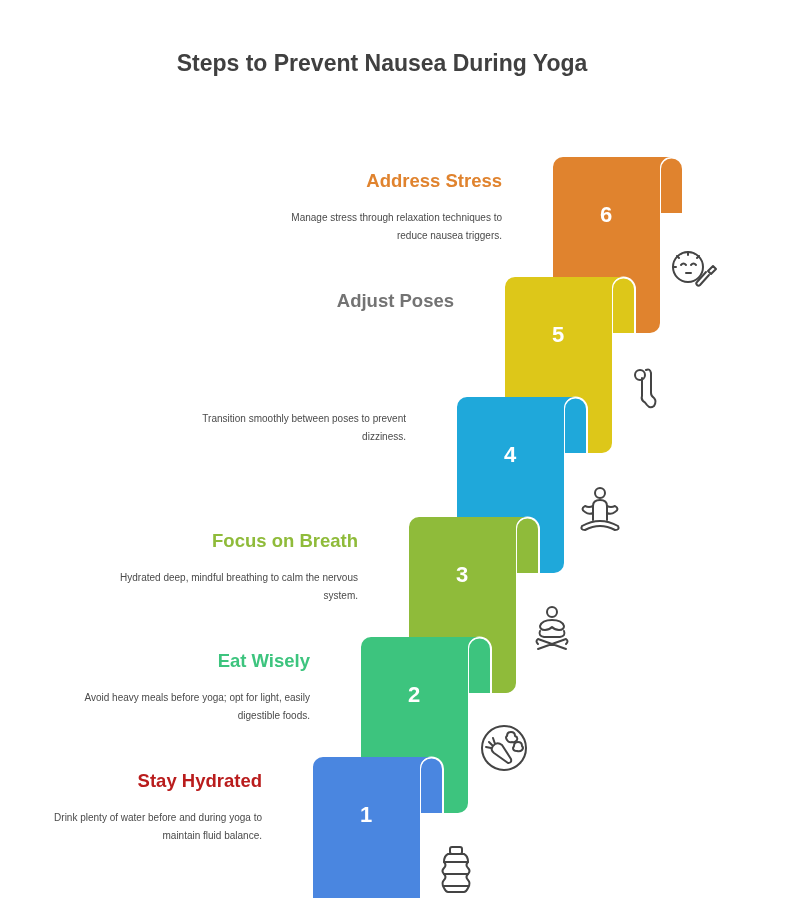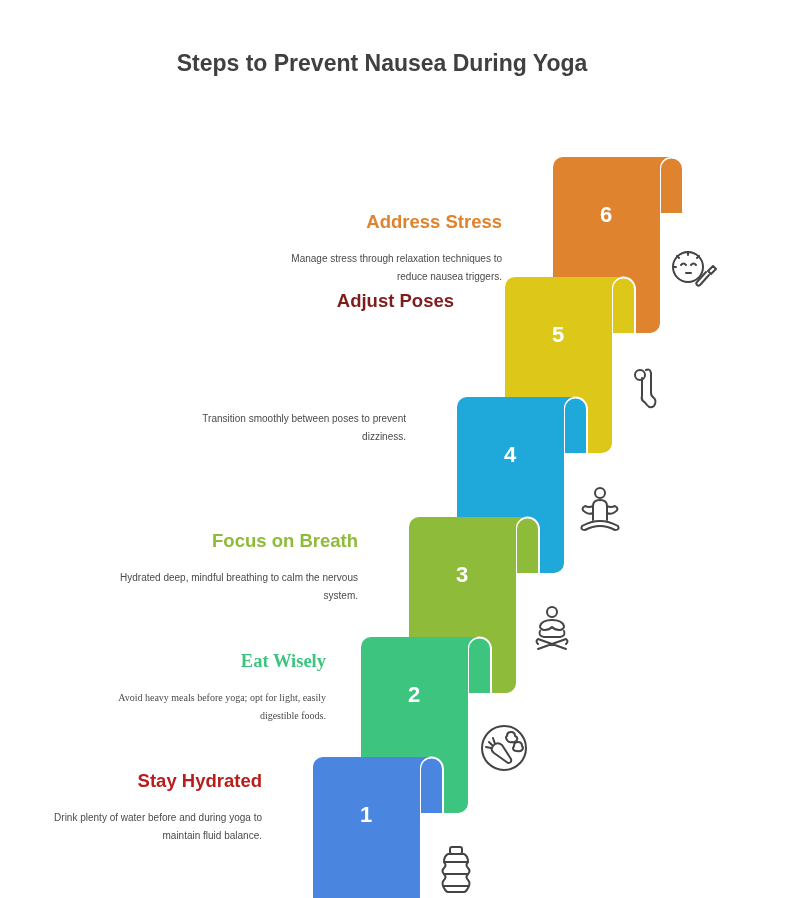--- a/index.html
+++ b/index.html
@@ -50,35 +50,35 @@
     <text class="step-num" x="414" y="702" text-anchor="middle">2</text>
   </g>
 
   <g>
     <path d="M420,769 a11.5,11.5 0 0 1 23,0 V814 H420 Z" fill="#4A86E0" stroke="#ffffff" stroke-width="2"></path>
     <path d="M313,767 a10,10 0 0 1 10,-10 H431 a11,11 0 0 0 -11,11 V898 H313 Z" fill="#4A86E0"></path>
     <text class="step-num" x="366" y="822" text-anchor="middle">1</text>
   </g>
 </svg>
 
-<div class="step-text" style="left:262px; top:170px;margin-top:41px;">
+<div class="step-text" style="left:262px; top:170px;">
   <p class="step-heading" style="color:#E0832E;">Address Stress</p>
   <p class="step-desc">Manage stress through relaxation techniques to reduce nausea triggers.</p>
 </div>
 <div class="step-text" style="left:214px; top:290px;">
-  <p class="step-heading" style="color:#7f1d1d;">Adjust Poses</p>
+  <p class="step-heading" style="color:#737373;">Adjust Poses</p>
 </div>
 <div class="step-text" style="left:166px; top:410px;">
   <p class="step-desc">Transition smoothly between poses to prevent dizziness.</p>
 </div>
 <div class="step-text" style="left:118px; top:530px;">
   <p class="step-heading" style="color:#8FBB3A;">Focus on Breath</p>
   <p class="step-desc">Hydrated deep, mindful breathing to calm the nervous system.</p>
 </div>
-<div class="step-text" style="left:86px; top:650px;font-family:Liberation Serif, serif;">
+<div class="step-text" style="left:70px; top:650px;">
   <p class="step-heading" style="color:#3DC47E;">Eat Wisely</p>
   <p class="step-desc">Avoid heavy meals before yoga; opt for light, easily digestible foods.</p>
 </div>
 <div class="step-text" style="left:22px; top:770px;">
   <p class="step-heading" style="color:#b91c1c;">Stay Hydrated</p>
   <p class="step-desc">Drink plenty of water before and during yoga to maintain fluid balance.</p>
 </div>
 
 <div class="icon" style="left:668px; top:243px;">
   <svg viewBox="0 0 52 52" fill="none" stroke="#444" stroke-width="2" stroke-linecap="round" stroke-linejoin="round">

